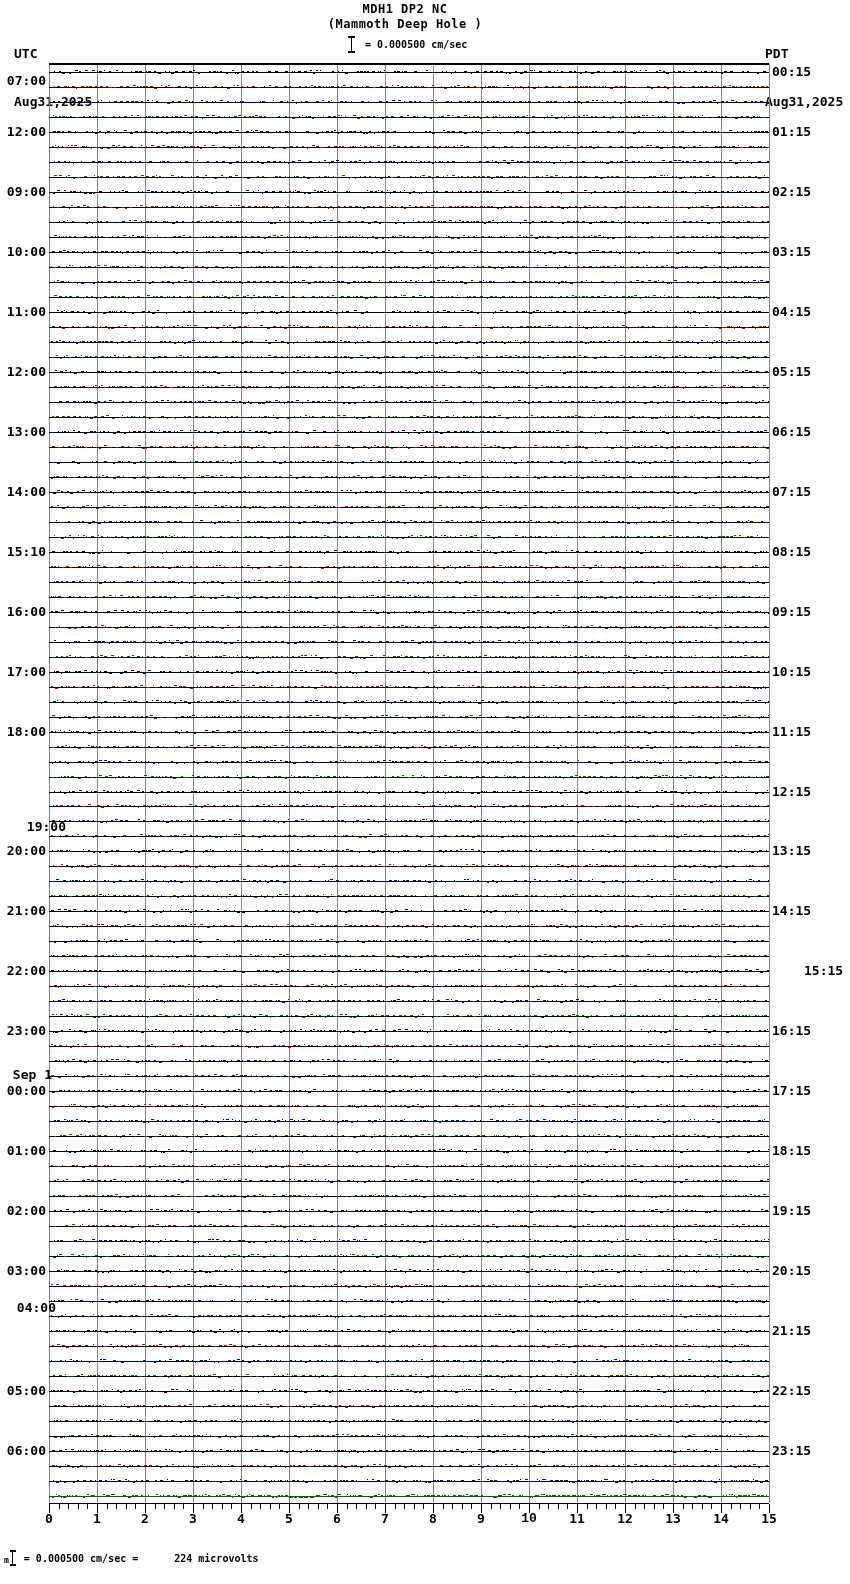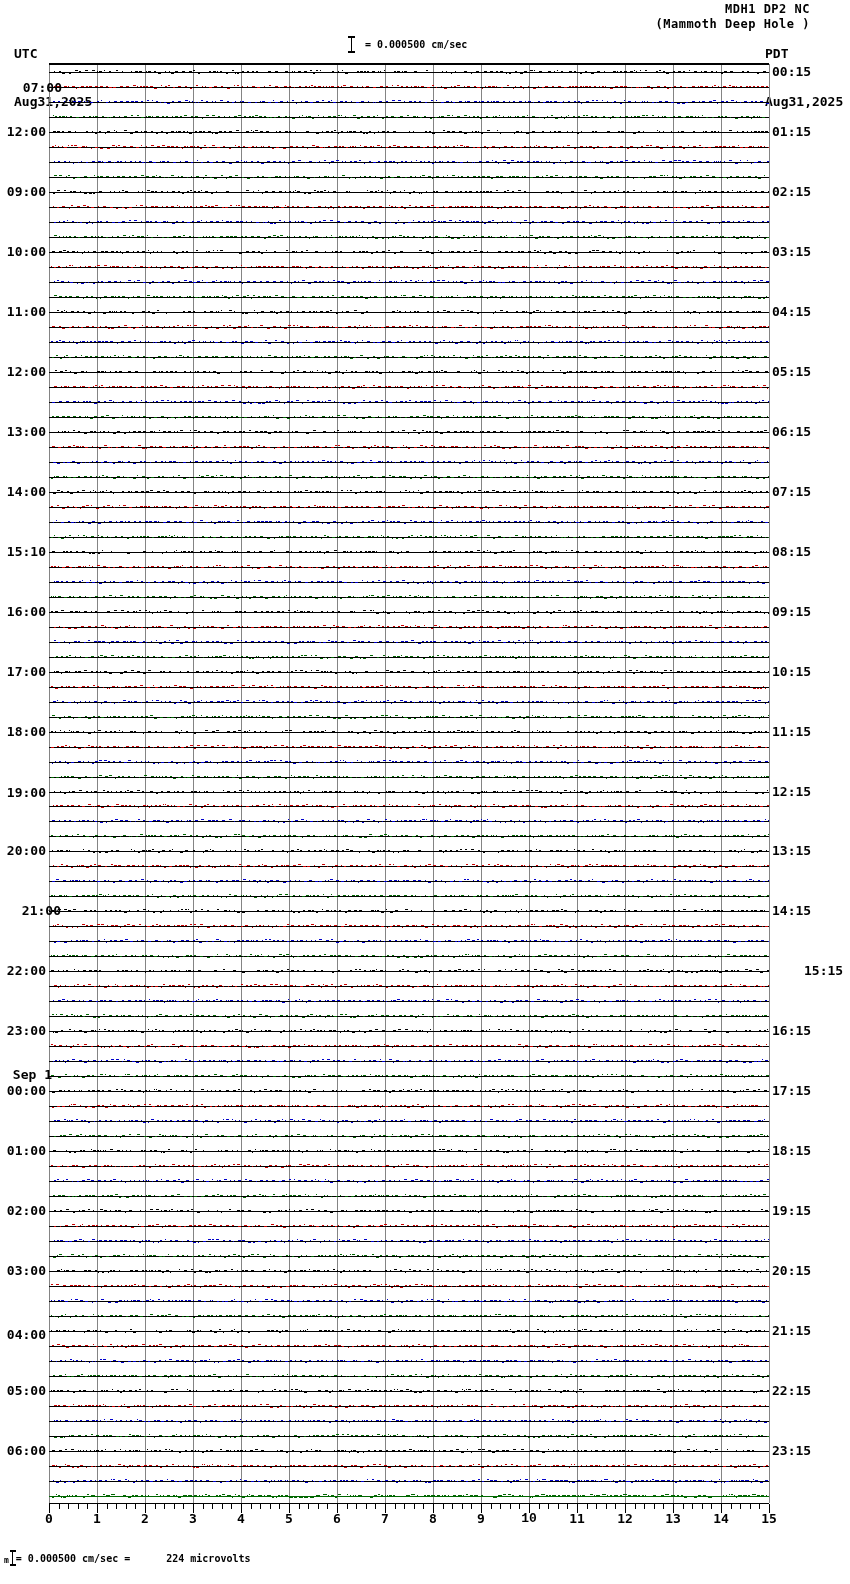--- a/index.html
+++ b/index.html
@@ -1,40 +1,40 @@
 <!DOCTYPE html>
 <html><head>
 <meta charset="utf-8">
 <style>
   html,body{margin:0;padding:0;background:#ffffff;}
   .page{position:relative;width:850px;height:1584px;background:#ffffff;overflow:hidden;
         font-family:"DejaVu Sans Mono","Liberation Mono",monospace;font-weight:bold;color:#000;}
   .abs{position:absolute;}
   .hdr-left{left:14px;top:14px;font-size:13px;line-height:16px;white-space:pre;}
   .hdr-right{left:765px;top:14px;font-size:13px;line-height:16px;white-space:pre;}
-  .title-wrap{left:0;top:2px;width:810px;text-align:right;}
+  .title-wrap{left:0;top:2px;width:810px;text-align:center;}
   .title{font-size:12px;line-height:15px;letter-spacing:0.5px;}
   .subtitle{font-size:12px;line-height:15px;letter-spacing:0.5px;}
   .scale-line{left:348px;top:36px;display:flex;align-items:center;}
   .scale-text{font-size:10px;margin-left:10px;}
   .ibar{display:inline-block;position:relative;width:7px;height:17px;}
   .ibar:before{content:"";position:absolute;left:0;right:0;top:0;height:2px;background:#000;}
   .ibar:after{content:"";position:absolute;left:0;right:0;bottom:0;height:2px;background:#000;}
   .ibar-line{position:absolute;left:3px;top:0;bottom:0;width:1px;background:#000;}
   .ibar.small{height:16px;width:6px;}
   .ibar.small .ibar-line{left:2px;}
   svg{position:absolute;left:0;top:0;}
   .tlabel{position:absolute;font-size:13px;line-height:14px;white-space:pre;}
   .tl-left{left:0;width:46px;text-align:right;}
   .tl-right{left:772px;text-align:left;}
   .xtick{position:absolute;font-size:13px;line-height:14px;width:40px;text-align:center;top:1512px;}
   .x-title{left:0;top:1526px;width:844px;text-align:center;font-size:11px;letter-spacing:0.5px;}
   .footer{left:4px;top:1550px;display:flex;align-items:center;font-size:10px;}
   .footer .marker{font-size:8px;align-self:flex-end;margin:0 1px 1px 0;}
-  .footer .ftext{margin-left:0;}
+  .footer .ftext{margin-left:8px;}
   .footer .fgap{display:inline-block;width:36px;}
 </style>
 </head>
 <body>
 
 <div class="page">
 
   <div class="abs hdr-left">
     <div>UTC</div>
     <div>Aug31,2025</div>
@@ -628,43 +628,43 @@
       <path d="M68,1481.5h2M87,1481.5h2M150,1481.5h3M175,1481.5h2M179,1481.5h3M213,1481.5h3M226,1481.5h3M251,1481.5h3M258,1481.5h2M314,1481.5h1M319,1481.5h3M327,1481.5h1M361,1481.5h3M381,1481.5h1M408,1481.5h2M457,1481.5h1M466,1481.5h2M482,1481.5h2M501,1481.5h2M530,1481.5h1M533,1481.5h2M547,1481.5h1M598,1481.5h1M610,1481.5h1M626,1481.5h4M682,1481.5h1M706,1481.5h3M726,1481.5h3" stroke="#0000cc" stroke-width="1" fill="none"></path>
       <path d="M56,1482.5h3M64,1482.5h2M73,1482.5h2M133,1482.5h2M220,1482.5h2M269,1482.5h1M305,1482.5h3M396,1482.5h2M425,1482.5h2M428,1482.5h3M510,1482.5h2M569,1482.5h1M572,1482.5h3M615,1482.5h3M631,1482.5h2M675,1482.5h2M714,1482.5h3M721,1482.5h1M724,1482.5h1M751,1482.5h1M760,1482.5h3" stroke="#0000cc" stroke-width="1" fill="none"></path>
       <path d="M49,1496.5H769" stroke="#006600" stroke-width="1" fill="none"></path>
       <path d="M56,1494.5h1M87,1494.5h2M103,1494.5h2M111,1494.5h4M156,1494.5h2M205,1494.5h2M222,1494.5h3M235,1494.5h1M249,1494.5h1M323,1494.5h4M338,1494.5h3M347,1494.5h1M378,1494.5h2M411,1494.5h4M466,1494.5h2M503,1494.5h3M508,1494.5h3M541,1494.5h4M590,1494.5h3M602,1494.5h4M623,1494.5h4M665,1494.5h4M729,1494.5h1M731,1494.5h2M752,1494.5h4" stroke="#006600" stroke-width="1" fill="none"></path>
       <path d="M58,1495.5h2M67,1495.5h1M69,1495.5h1M72,1495.5h1M75,1495.5h2M91,1495.5h4M106,1495.5h4M123,1495.5h3M132,1495.5h2M135,1495.5h3M141,1495.5h2M145,1495.5h1M148,1495.5h1M160,1495.5h1M163,1495.5h1M167,1495.5h3M173,1495.5h2M176,1495.5h1M183,1495.5h4M188,1495.5h4M194,1495.5h3M199,1495.5h1M202,1495.5h1M208,1495.5h2M216,1495.5h2M219,1495.5h2M227,1495.5h4M238,1495.5h2M247,1495.5h1M251,1495.5h3M258,1495.5h4M264,1495.5h1M267,1495.5h4M278,1495.5h2M281,1495.5h2M285,1495.5h3M316,1495.5h4M328,1495.5h1M331,1495.5h3M350,1495.5h1M353,1495.5h1M355,1495.5h1M358,1495.5h4M374,1495.5h3M381,1495.5h2M385,1495.5h1M387,1495.5h1M389,1495.5h3M393,1495.5h2M406,1495.5h4M417,1495.5h1M424,1495.5h2M427,1495.5h3M431,1495.5h4M437,1495.5h3M442,1495.5h1M444,1495.5h2M448,1495.5h1M453,1495.5h3M458,1495.5h4M463,1495.5h1M470,1495.5h3M474,1495.5h4M481,1495.5h2M498,1495.5h4M512,1495.5h2M519,1495.5h2M522,1495.5h1M535,1495.5h4M546,1495.5h2M549,1495.5h2M552,1495.5h4M558,1495.5h2M562,1495.5h4M567,1495.5h3M572,1495.5h4M578,1495.5h1M580,1495.5h1M582,1495.5h3M594,1495.5h1M596,1495.5h4M607,1495.5h1M610,1495.5h2M614,1495.5h4M620,1495.5h2M628,1495.5h3M633,1495.5h4M638,1495.5h2M642,1495.5h2M645,1495.5h1M653,1495.5h3M661,1495.5h3M671,1495.5h4M677,1495.5h2M681,1495.5h2M698,1495.5h3M703,1495.5h3M723,1495.5h1M726,1495.5h1M734,1495.5h1M738,1495.5h4M743,1495.5h4M748,1495.5h2M757,1495.5h3M761,1495.5h3M766,1495.5h1" stroke="#006600" stroke-width="1" fill="none"></path>
       <path d="M78,1496.5h3M97,1496.5h2M100,1496.5h1M117,1496.5h4M139,1496.5h1M150,1496.5h4M165,1496.5h1M171,1496.5h1M212,1496.5h3M255,1496.5h2M321,1496.5h1M342,1496.5h3M364,1496.5h1M366,1496.5h3M397,1496.5h4M402,1496.5h3M420,1496.5h1M422,1496.5h1M450,1496.5h2M479,1496.5h1M484,1496.5h2M488,1496.5h3M515,1496.5h2M525,1496.5h3M587,1496.5h2M648,1496.5h3M658,1496.5h1M689,1496.5h3M713,1496.5h3M718,1496.5h4" stroke="#006600" stroke-width="1" fill="none"></path>
       <path d="M52,1497.5h2M61,1497.5h1M63,1497.5h3M83,1497.5h2M128,1497.5h3M178,1497.5h3M232,1497.5h1M242,1497.5h3M272,1497.5h2M276,1497.5h1M289,1497.5h4M294,1497.5h3M299,1497.5h4M304,1497.5h4M310,1497.5h4M335,1497.5h2M370,1497.5h3M493,1497.5h4M530,1497.5h1M532,1497.5h1M684,1497.5h3M694,1497.5h3M708,1497.5h4M736,1497.5h1" stroke="#006600" stroke-width="1" fill="none"></path>
     </svg>
 
   <div id="left-labels">
-      <div class="tlabel tl-left" style="top: 81px; padding-left: 16px;">07:00</div>
+      <div class="tlabel tl-left" style="top: 74px;">07:00</div>
       <div class="tlabel tl-left" style="top: 124.958px;">12:00</div>
       <div class="tlabel tl-left" style="top: 184.917px;">09:00</div>
       <div class="tlabel tl-left" style="top: 244.875px;">10:00</div>
       <div class="tlabel tl-left" style="top: 304.833px;">11:00</div>
       <div class="tlabel tl-left" style="top: 364.792px;">12:00</div>
       <div class="tlabel tl-left" style="top: 424.75px;">13:00</div>
       <div class="tlabel tl-left" style="top: 484.708px;">14:00</div>
       <div class="tlabel tl-left" style="top: 544.667px;">15:10</div>
       <div class="tlabel tl-left" style="top: 604.625px;">16:00</div>
       <div class="tlabel tl-left" style="top: 664.583px;">17:00</div>
       <div class="tlabel tl-left" style="top: 724.542px;">18:00</div>
-      <div class="tlabel tl-left" style="top: 786px;">19:00</div>
+      <div class="tlabel tl-left" style="top: 820px; padding-left: 20px;">19:00</div>
       <div class="tlabel tl-left" style="top: 844.458px;">20:00</div>
-      <div class="tlabel tl-left" style="top: 904.417px; padding-left: 15px;">21:00</div>
+      <div class="tlabel tl-left" style="top: 904.417px;">21:00</div>
       <div class="tlabel tl-left" style="top: 964.375px;">22:00</div>
       <div class="tlabel tl-left" style="top: 1024.33px;">23:00</div>
       <div class="tlabel tl-left" style="top: 1068.29px; padding-left: 6px;">Sep 1</div>
       <div class="tlabel tl-left" style="top: 1084.29px;">00:00</div>
       <div class="tlabel tl-left" style="top: 1144.25px;">01:00</div>
       <div class="tlabel tl-left" style="top: 1204.21px;">02:00</div>
       <div class="tlabel tl-left" style="top: 1264.17px;">03:00</div>
-      <div class="tlabel tl-left" style="top: 1328px;">04:00</div>
+      <div class="tlabel tl-left" style="top: 1301px; padding-left: 10px;">04:00</div>
       <div class="tlabel tl-left" style="top: 1384.08px;">05:00</div>
       <div class="tlabel tl-left" style="top: 1444.04px;">06:00</div>
     </div>
   <div id="right-labels">
       <div class="tlabel tl-right" style="top: 65px;">00:15</div>
       <div class="tlabel tl-right" style="top: 124.958px;">01:15</div>
       <div class="tlabel tl-right" style="top: 184.917px;">02:15</div>
       <div class="tlabel tl-right" style="top: 244.875px;">03:15</div>
       <div class="tlabel tl-right" style="top: 304.833px;">04:15</div>
       <div class="tlabel tl-right" style="top: 364.792px;">05:15</div>

